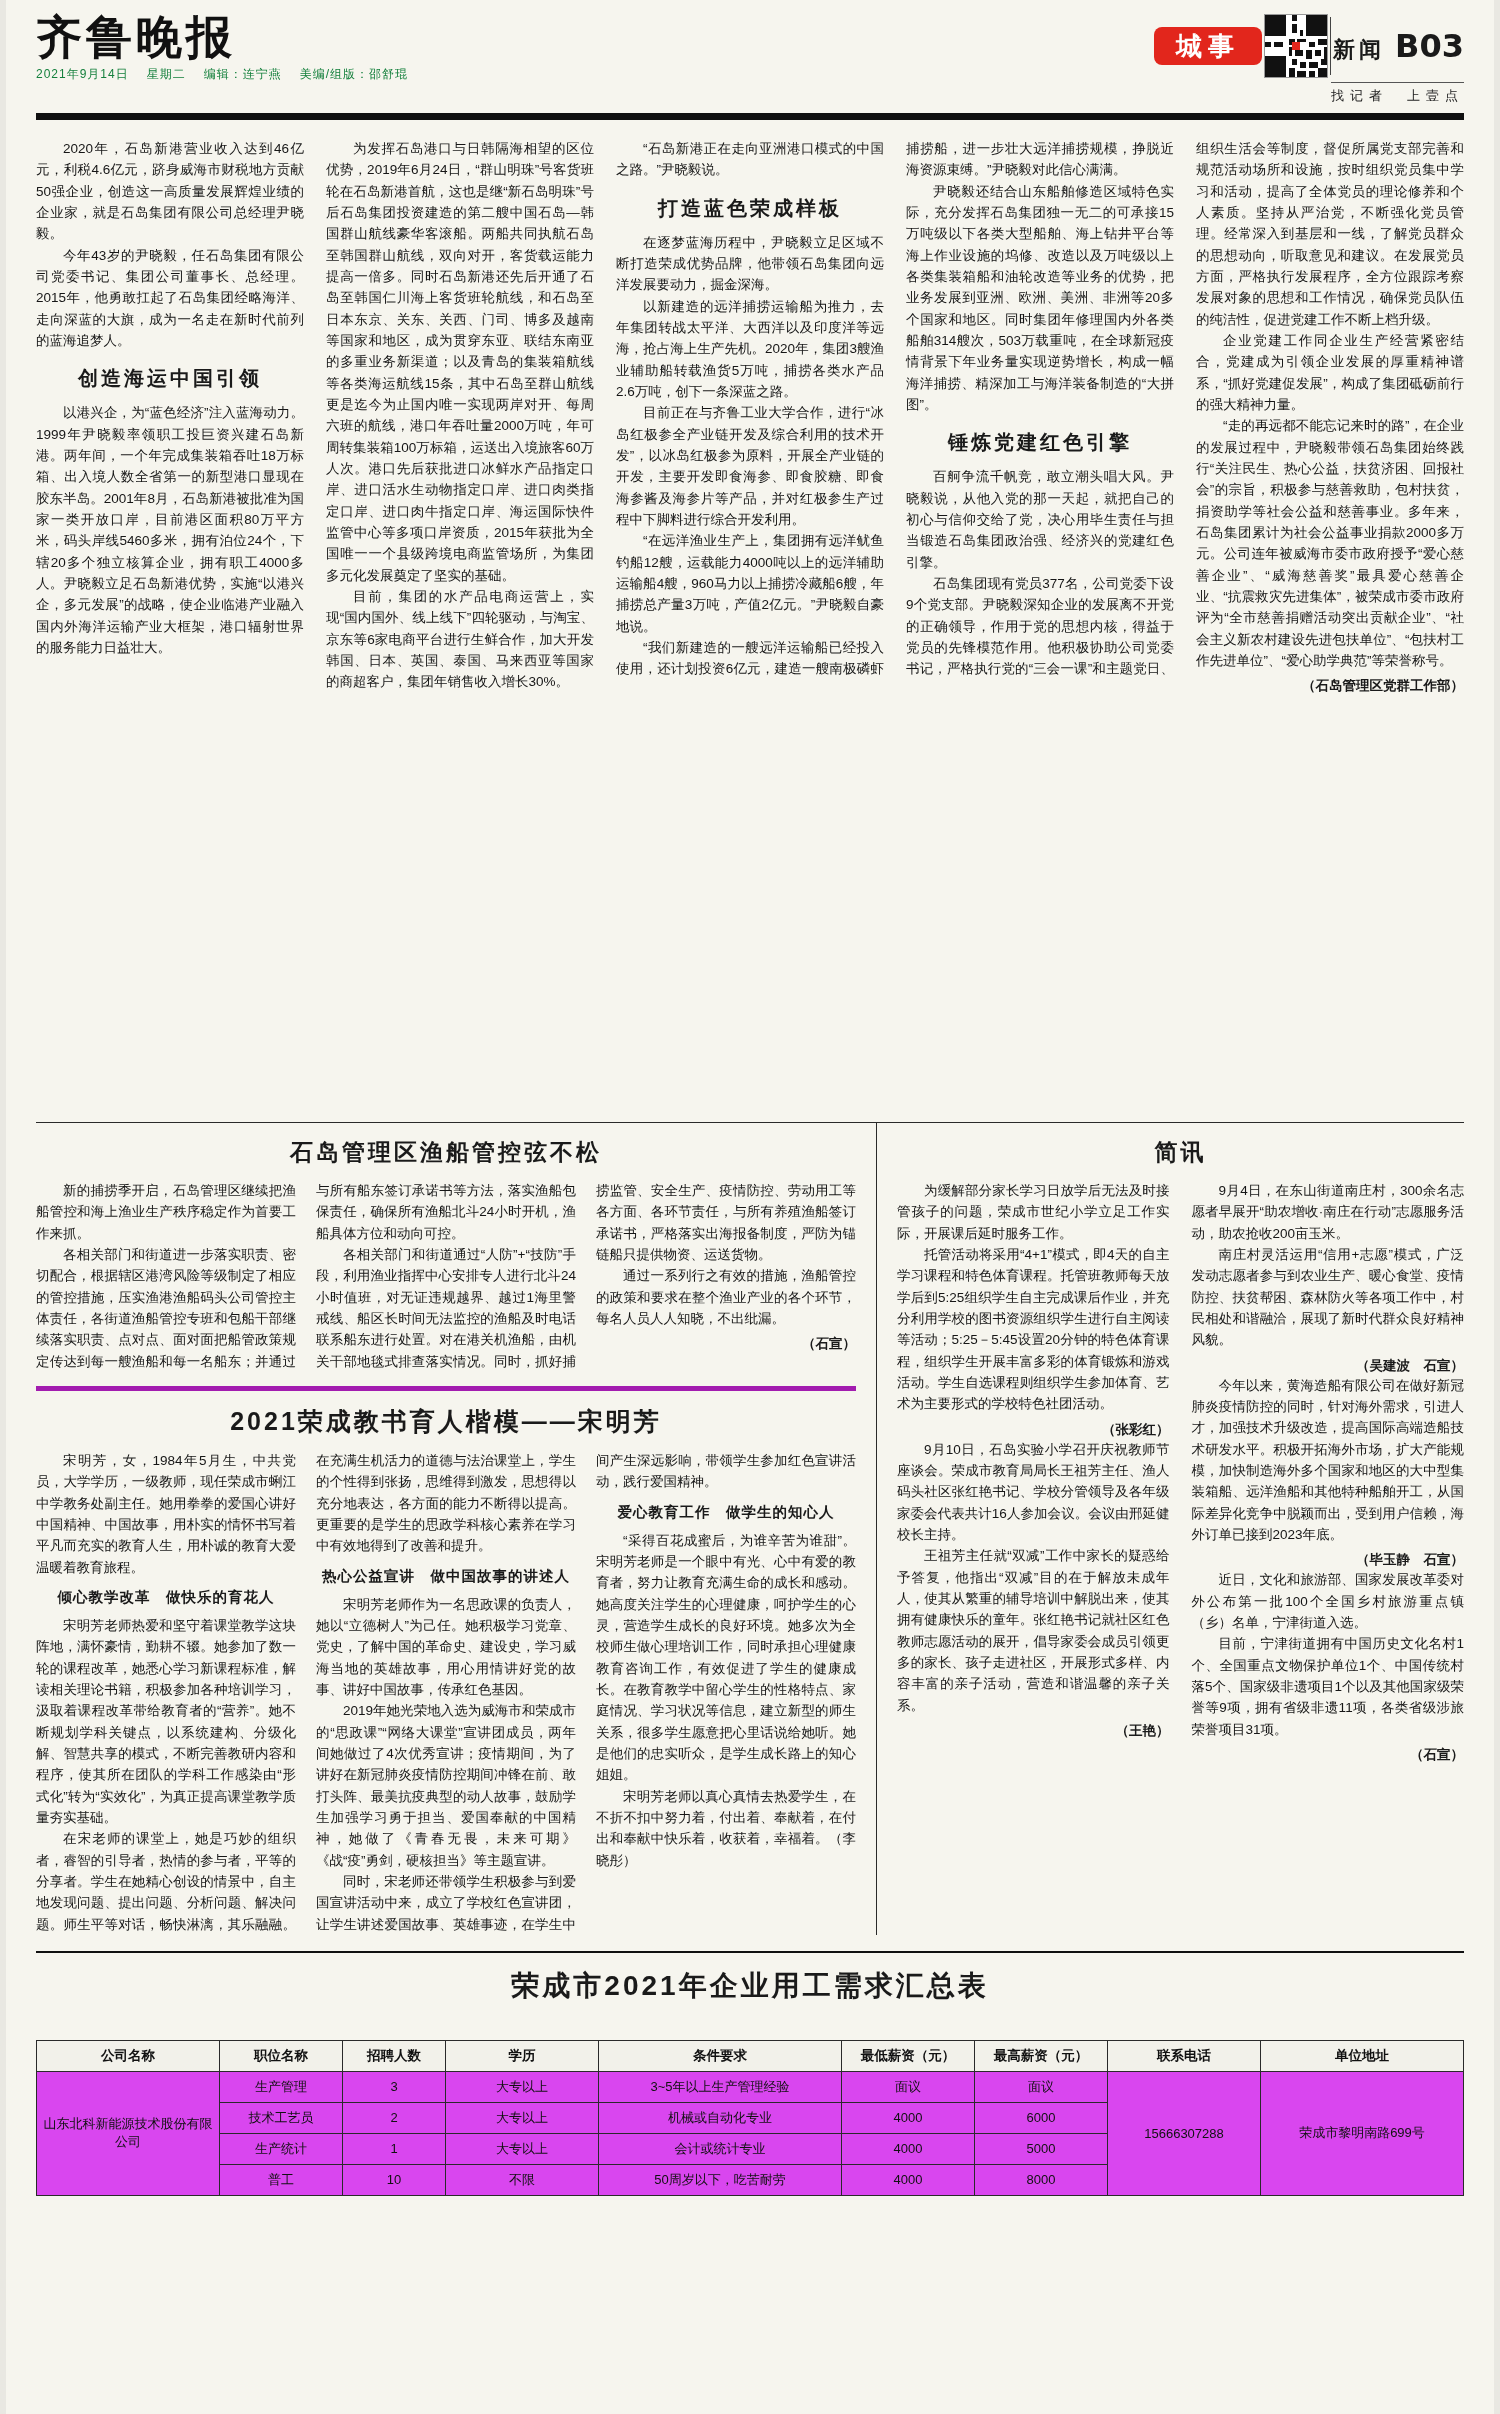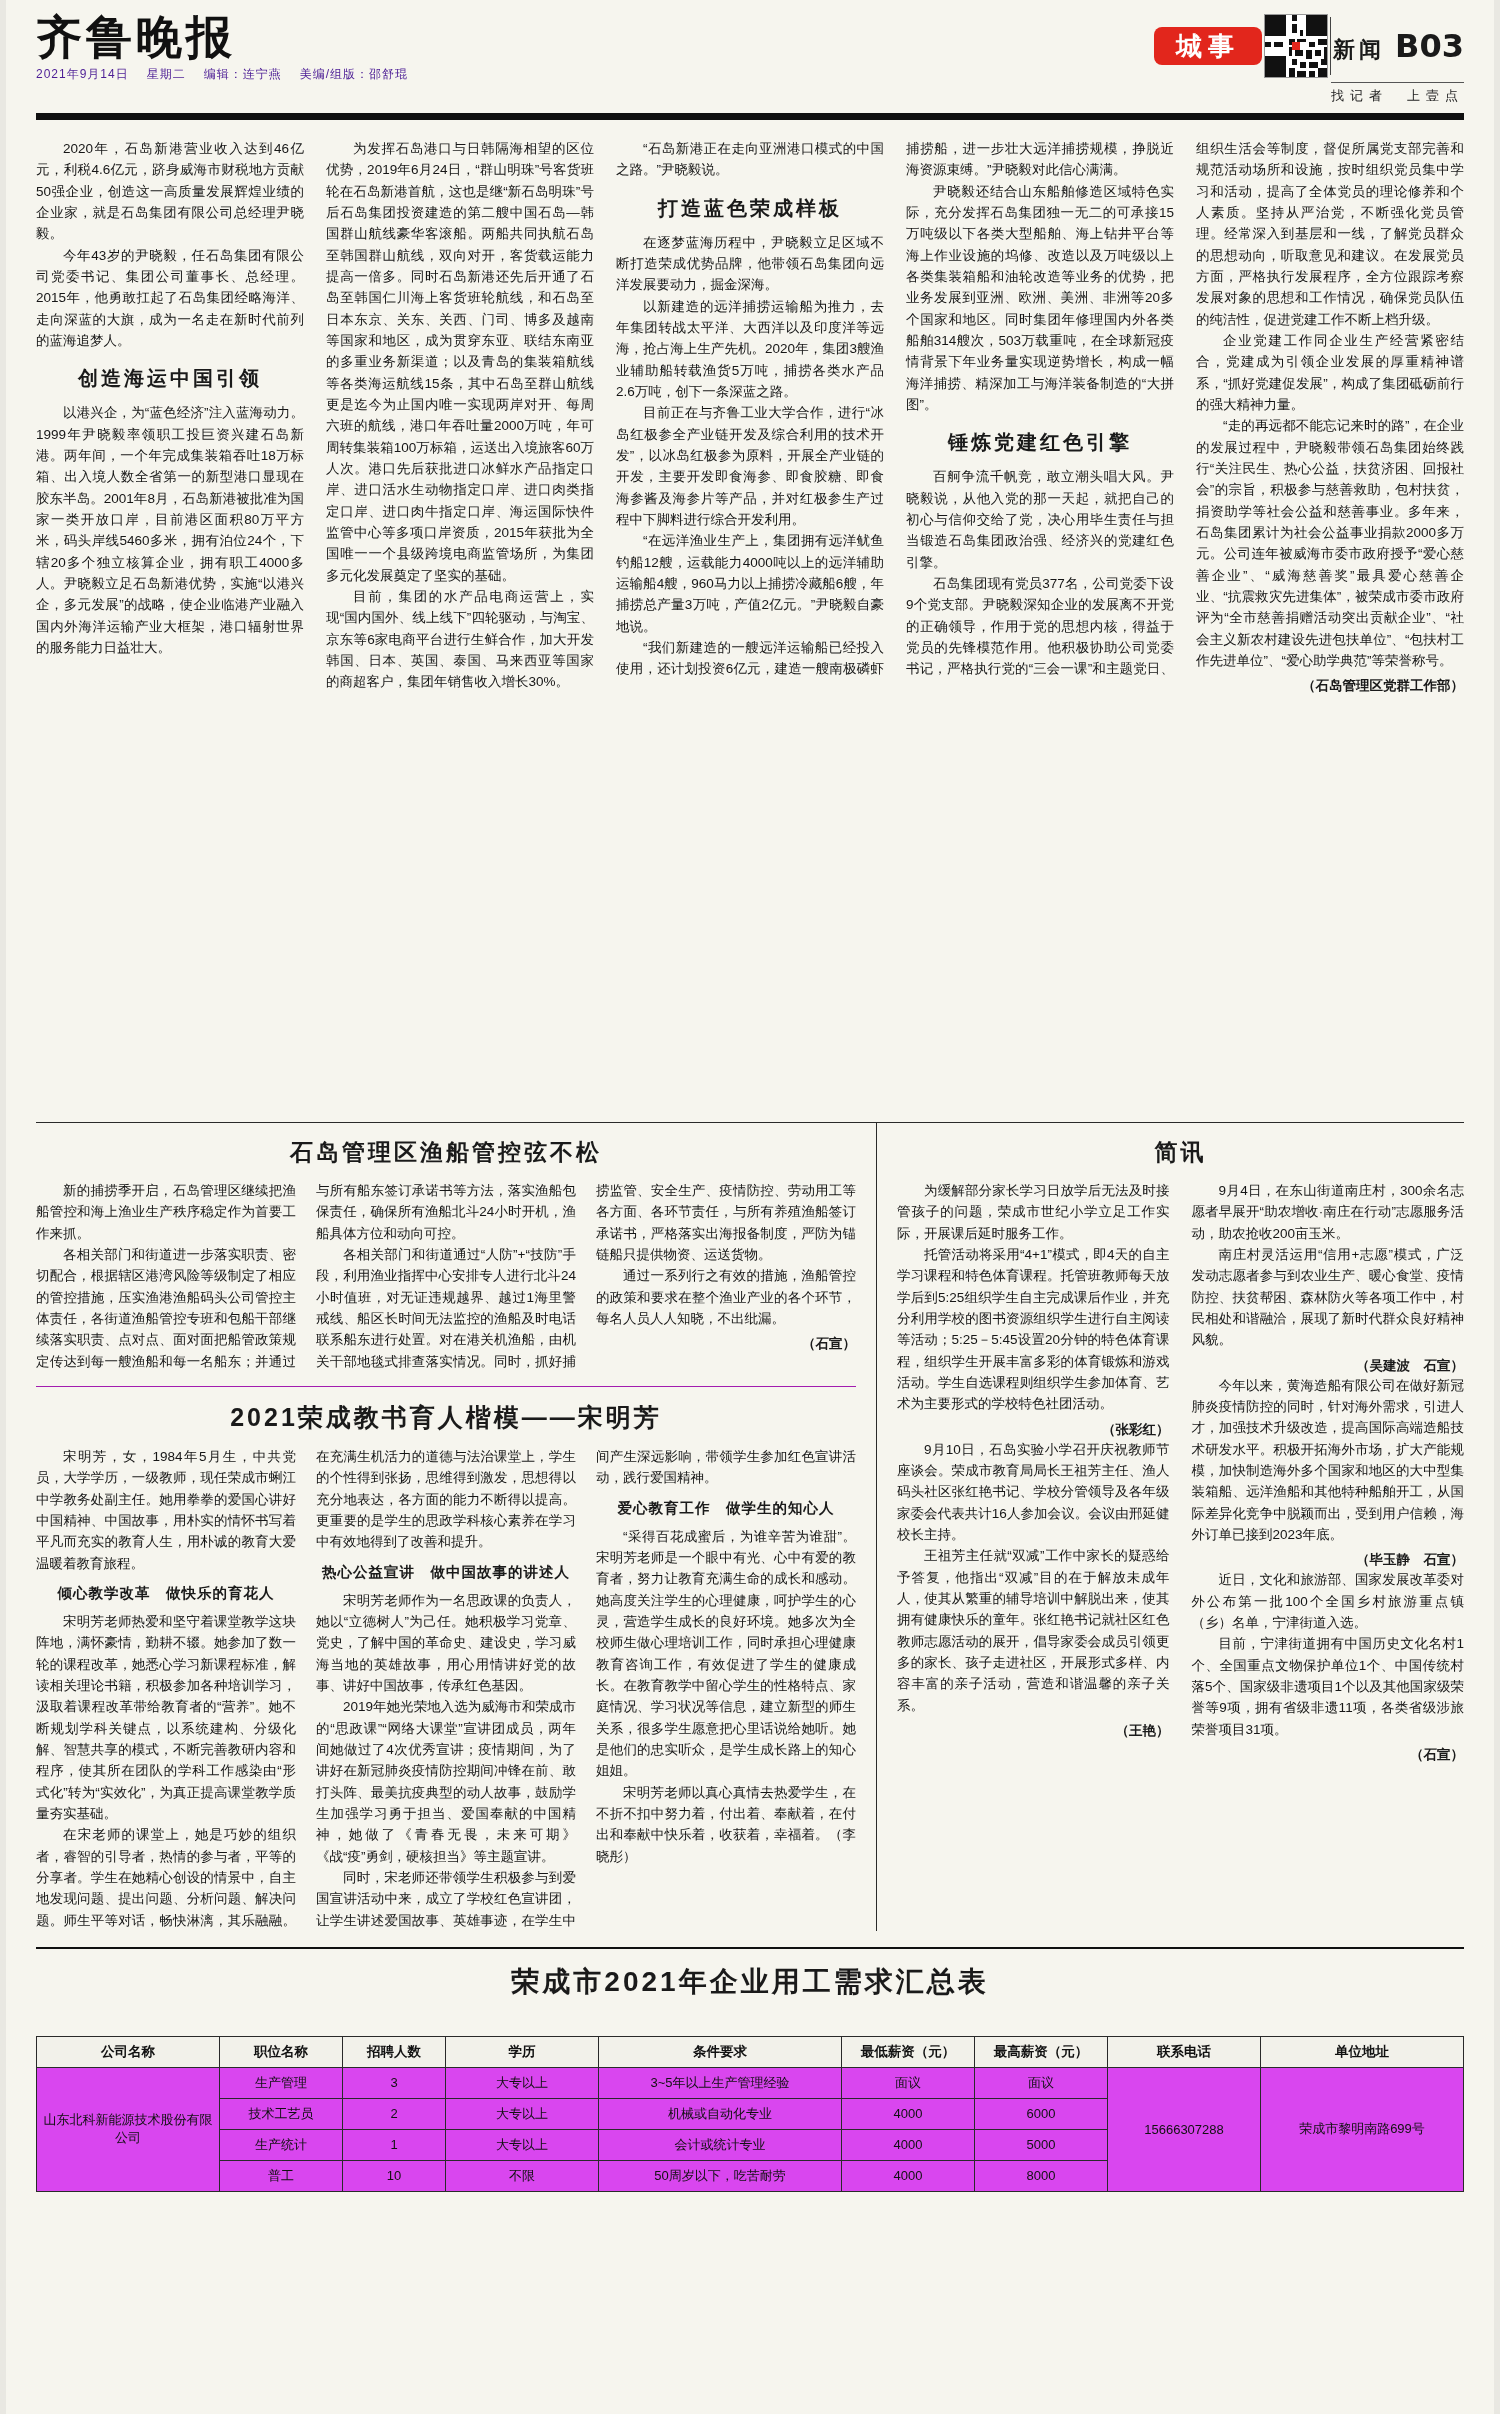--- a/index.html
+++ b/index.html
@@ -8,21 +8,21 @@
     background:#f6f5ee; color:#1a1a1a; padding:14px 30px 26px 30px;
     font-family:"Liberation Sans", sans-serif;
   }
   
   .masthead{display:flex; justify-content:space-between; align-items:flex-start;}
   .mast-left{display:flex; flex-direction:column; gap:6px;}
   .paper-logo{
     font-family:"DejaVu Serif", serif; font-weight:bold; font-size:46px;
     letter-spacing:4px; line-height:1; color:#111;
   }
-  .dateline{font-size:12px; color:#4c1d95; letter-spacing:1px; display:flex; gap:18px; padding-bottom:4px;}
+  .dateline{font-size:12px; color:#15803d; letter-spacing:1px; display:flex; gap:18px; padding-bottom:4px;}
   .mast-right{display:flex; flex-direction:column; align-items:flex-end; gap:4px;}
   .mast-right-top{display:flex; align-items:center; gap:2px;}
   .section-badge{
     background:#e2261c; color:#fff; font-weight:bold; font-size:26px;
     padding:6px 22px; border-radius:8px; letter-spacing:6px; line-height:1;
   }
   .qr{width:62px; height:62px; background:#fff; border:1px solid #999; display:block;}
   .vrule{width:1px; height:58px; background:#444;}
   .pageno-block{display:flex; align-items:baseline; gap:10px;}
   .news-label{font-size:22px; letter-spacing:4px; font-weight:bold;}
@@ -52,21 +52,21 @@
   
   .mid-grid{display:flex; align-items:stretch;}
   .mid-left{width:840px; box-sizing:border-box; padding-right:20px;}
   .mid-right{flex:1; box-sizing:border-box; border-left:1px solid #2a2a2a; padding-left:20px;}
   .sec-title{
     text-align:center; font-size:23px; font-weight:bold; letter-spacing:3px;
     margin:14px 0 12px 0;
   }
   .cols3{column-count:3; column-gap:20px; text-align:justify;}
   .cols2{column-count:2; column-gap:22px; text-align:justify;}
-  .teacher-sec{border-top:1px solid #a21caf; margin-top:14px;}
+  .teacher-sec{border-top:5px solid #a21caf; margin-top:14px;}
   .teacher-title{font-size:25px;}
   .subhd{
     font-weight:bold; text-align:center; font-size:14.5px; margin:10px 0 8px 0;
     letter-spacing:1px; break-inside:avoid;
   }
   
   .jobs{border-top:2px solid #101010; margin-top:16px; padding-top:10px;}
   .jobs-title{text-align:center; font-size:28px; font-weight:bold; letter-spacing:3px; margin:4px 0 10px 0;}
   table.jobs-table{width:100%; border-collapse:collapse; background:#d946ef;margin-top:35px;}
   .jobs-table th, .jobs-table td{

